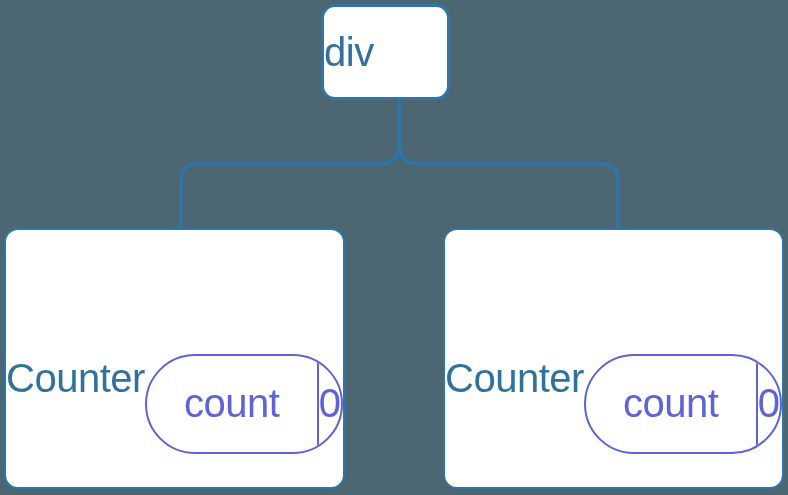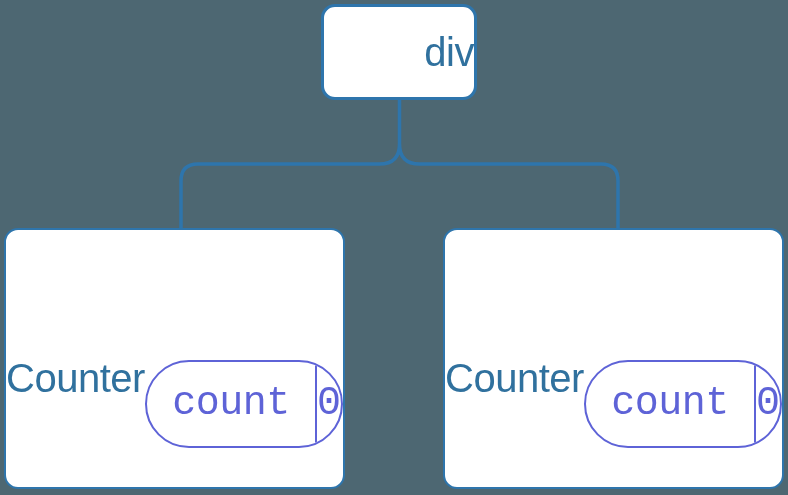--- a/index.html
+++ b/index.html
@@ -35,24 +35,24 @@
 
   .node {
     position: absolute;
     background: var(--node-bg);
     border: 3px solid var(--line);
     border-radius: 14px;
   }
 
   .node.root {
     left: 321px; top: 4px;
-    width: 156px; height: 96px;
+    width: 129px; height: 96px;
     display: flex;
     align-items: center;
-    justify-content: flex-end;
+    justify-content: flex-start;
   }
   .root-label {
     font-size: 40px;
     font-weight: 500;
     color: var(--label);
     letter-spacing: -0.5px;
   }
 
   .node.counter {
     top: 228px;
@@ -70,28 +70,27 @@
     font-size: 40px;
     font-weight: 500;
     color: var(--label);
     line-height: 48px;
     letter-spacing: -0.5px;
   }
 
   .state-pill {
     margin-top: 52px;
     width: 271px;
-    height: 88px;
+    height: 100px;
     border: 2px solid var(--state);
     border-radius: 60px;
     background: var(--node-bg);
     display: flex;
     align-items: stretch;
     overflow: hidden;
-    font-family: Liberation Mono, monospace;
   }
   .state-key {
     width: 175px;
     border-right: 2px solid var(--state);
     display: flex;
     align-items: center;
     justify-content: center;
     font-size: 40px;
     color: var(--state);
     letter-spacing: -0.5px;

